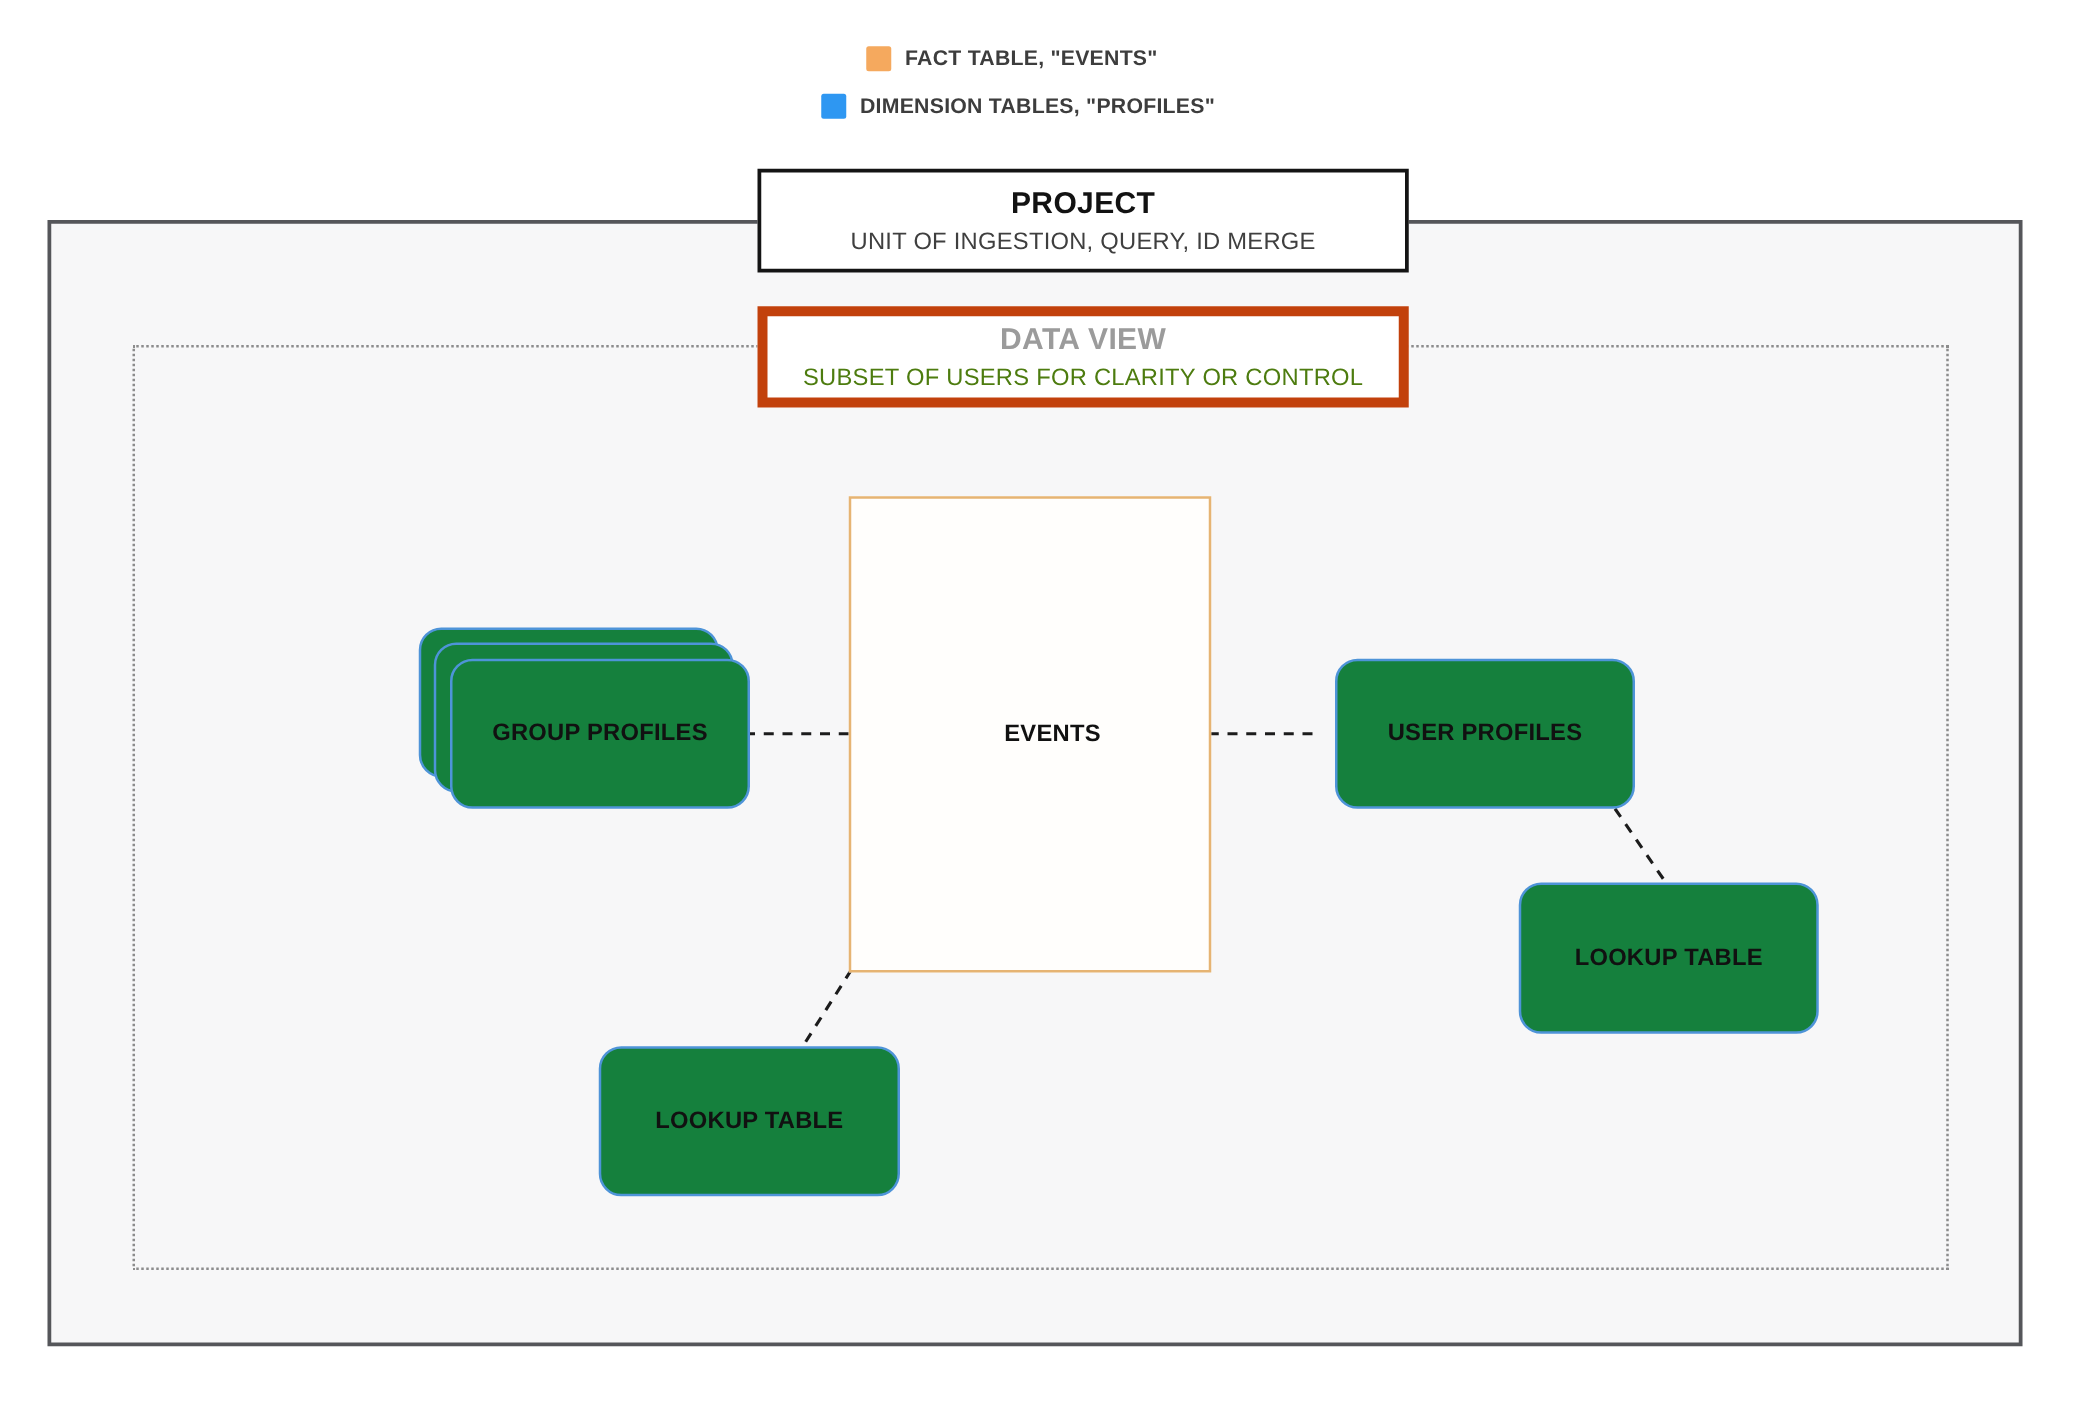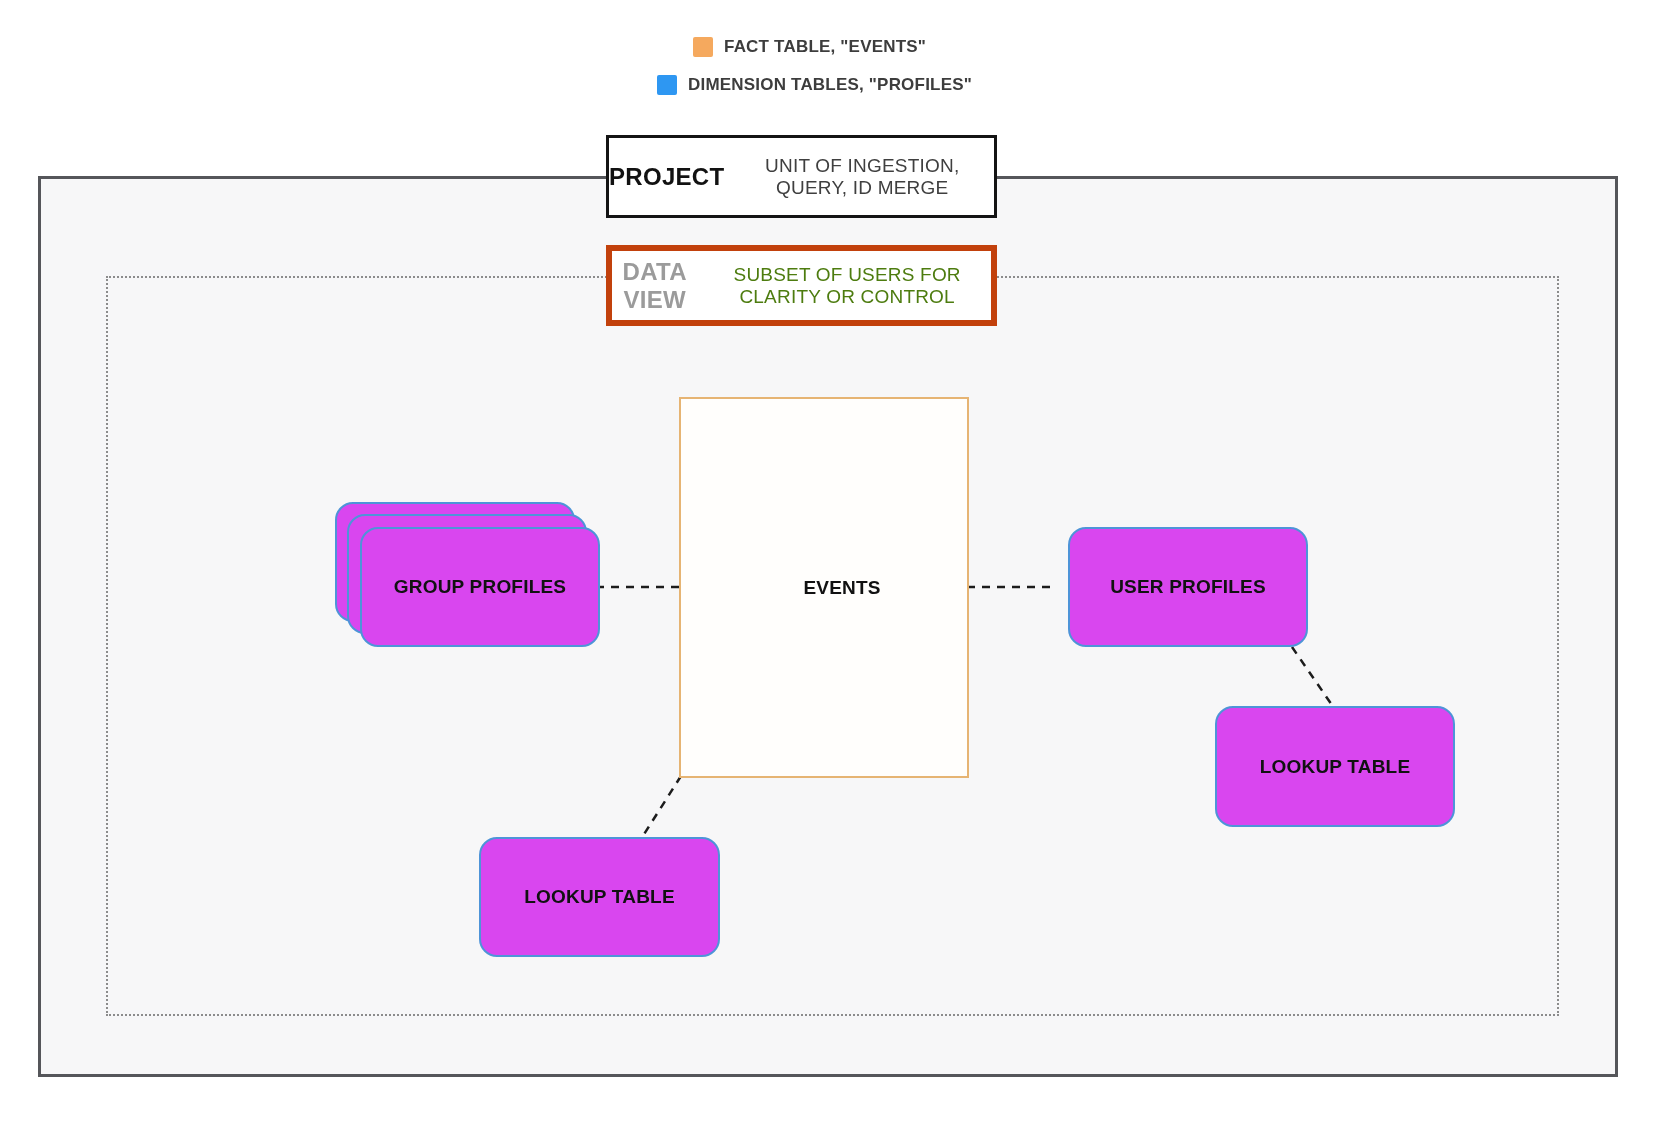--- a/index.html
+++ b/index.html
@@ -51,36 +51,37 @@
     left: 106px; top: 276px;
     width: 1453px; height: 740px;
     border: 2px dotted #8c8c8c;
     z-index: 2;
   }
 
   
   .label-box {
     position: absolute;
     left: 606px;
-    width: 391px;
+    width: 521px;
     background: #ffffff;
     display: flex;
+    flex-direction: column;
     align-items: center;
     justify-content: center;
     gap: 6px;
     z-index: 6;
     text-align: center;
   }
   .project-box {
     top: 135px; height: 83px;
     border: 3px solid #141414;
   }
   .dataview-box {
     top: 245px; height: 81px;
-    border: 6px solid #c2410c;
+    border: 8px solid #c2410c;
   }
   .label-box .title { font-size: 24px; font-weight: bold; letter-spacing: 0.3px; }
   .label-box .subtitle { font-size: 19px; font-weight: normal; letter-spacing: 0.2px; }
   .project-box .title { color: #121212; }
   .project-box .subtitle { color: #3f3f3f; }
   .dataview-box .title { color: #9b9b9b; }
   .dataview-box .subtitle { color: #4d7c0f; }
 
   
   .node-label {
@@ -98,21 +99,21 @@
     border: 2px solid #e6b473;
     display: flex;
     align-items: center;
     justify-content: center;
     z-index: 5;
     padding-left: 36px;
   }
   .card {
     position: absolute;
     width: 240px; height: 120px;
-    background: #d946ef;
+    background: #15803d;
     border: 2px solid #4e94d8;
     border-radius: 18px;
     display: flex;
     align-items: center;
     justify-content: center;
   }
   .card.group-back   { left: 335px; top: 502px; z-index: 4; }
   .card.group-middle { left: 347px; top: 514px; z-index: 5; }
   .card.group-front  { left: 360px; top: 527px; z-index: 6; }
   .card.user-profiles { left: 1068px; top: 527px; z-index: 5; }

